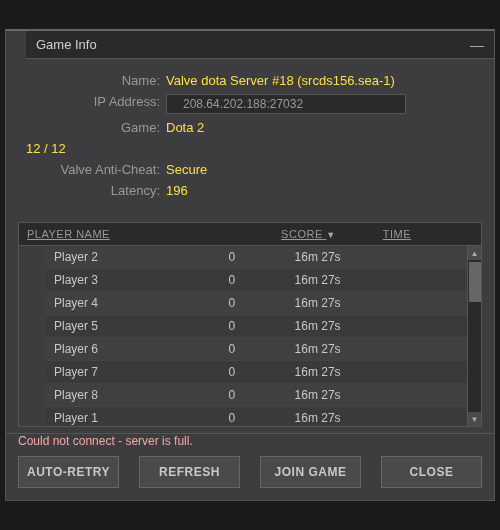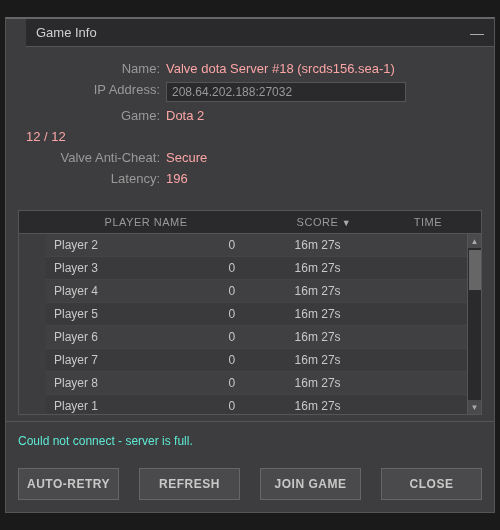--- a/index.html
+++ b/index.html
@@ -60,30 +60,30 @@
 
     .info-label {
       text-align: right;
       color: #999;
       min-width: 140px;
       padding-right: 6px;
       font-size: 13px;
     }
 
     .info-value {
-      color: #fca5a5;
+      color: #fde047;
       font-size: 13px;
     }
 
     .ip-input {
       background: #2a2a2c;
       border: 1px solid #555;
       color: #999;
       font-size: 12px;
-      padding: 2px 5px;
+      padding: 2px 16px;
       width: 240px;
       outline: none;
     }
 
     .players-table-wrapper {
       margin: 8px 12px 6px 12px;
       border: 1px solid #555;
       overflow: hidden;
     }
 
@@ -93,25 +93,26 @@
       font-size: 12px;
     }
 
     .players-table thead tr {
       background: #2a2a2c;
       border-bottom: 1px solid #555;
     }
 
     .players-table thead th {
       padding: 5px 8px;
-      text-align: center;
+      text-align: left;
       color: #999;
       font-weight: normal;
       font-size: 11px;
       letter-spacing: 0.5px;
+      text-decoration: underline;
     }
 
     .col-name { width: 55%; }
     .col-score { width: 22%; }
     .col-time { width: 23%; }
 
     .table-scroll-container {
       display: flex;
     }
 
@@ -167,22 +168,22 @@
     .players-table tbody tr:nth-child(odd) {
       background: #404042;
     }
 
     .players-table tbody td {
       padding: 4px 8px;
       color: #c8c8c8;
     }
 
     .status-bar {
-      padding: 12px 12px;
-      color: #5eead4;
+      padding: 0 12px;
+      color: #fca5a5;
       font-size: 12px;
       border-top: 1px solid #555;
     }
 
     .button-row {
       display: flex;
       gap: 20px;
       padding: 8px 12px 12px 12px;
     }
 

